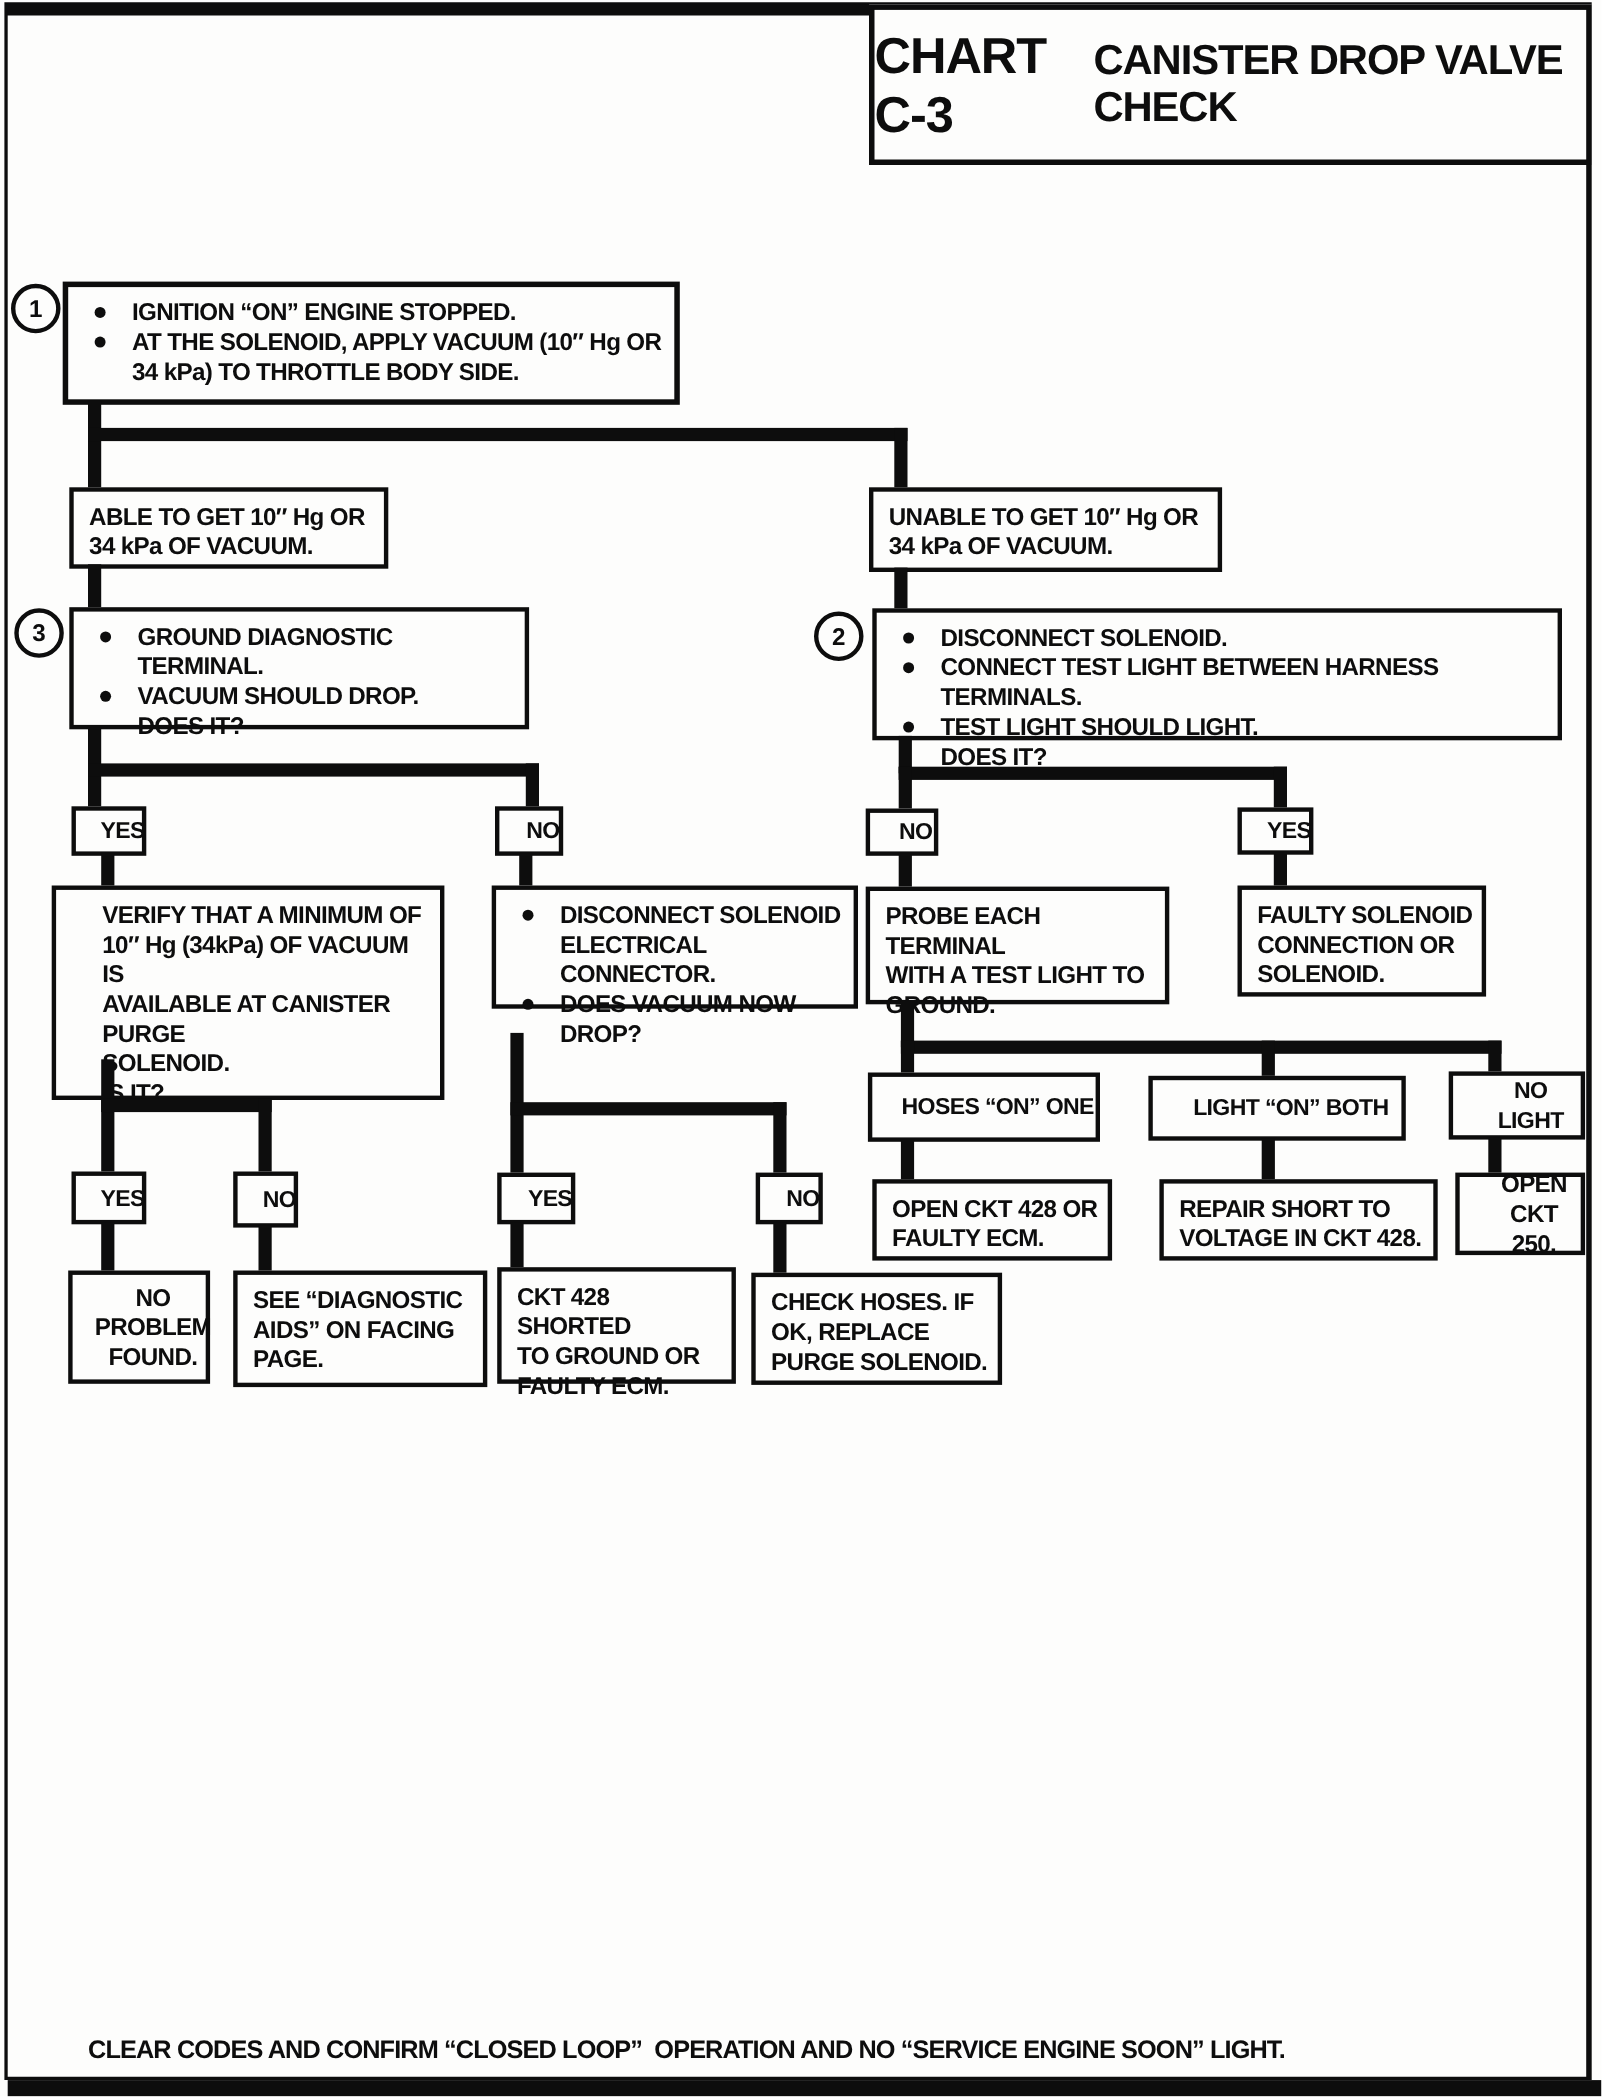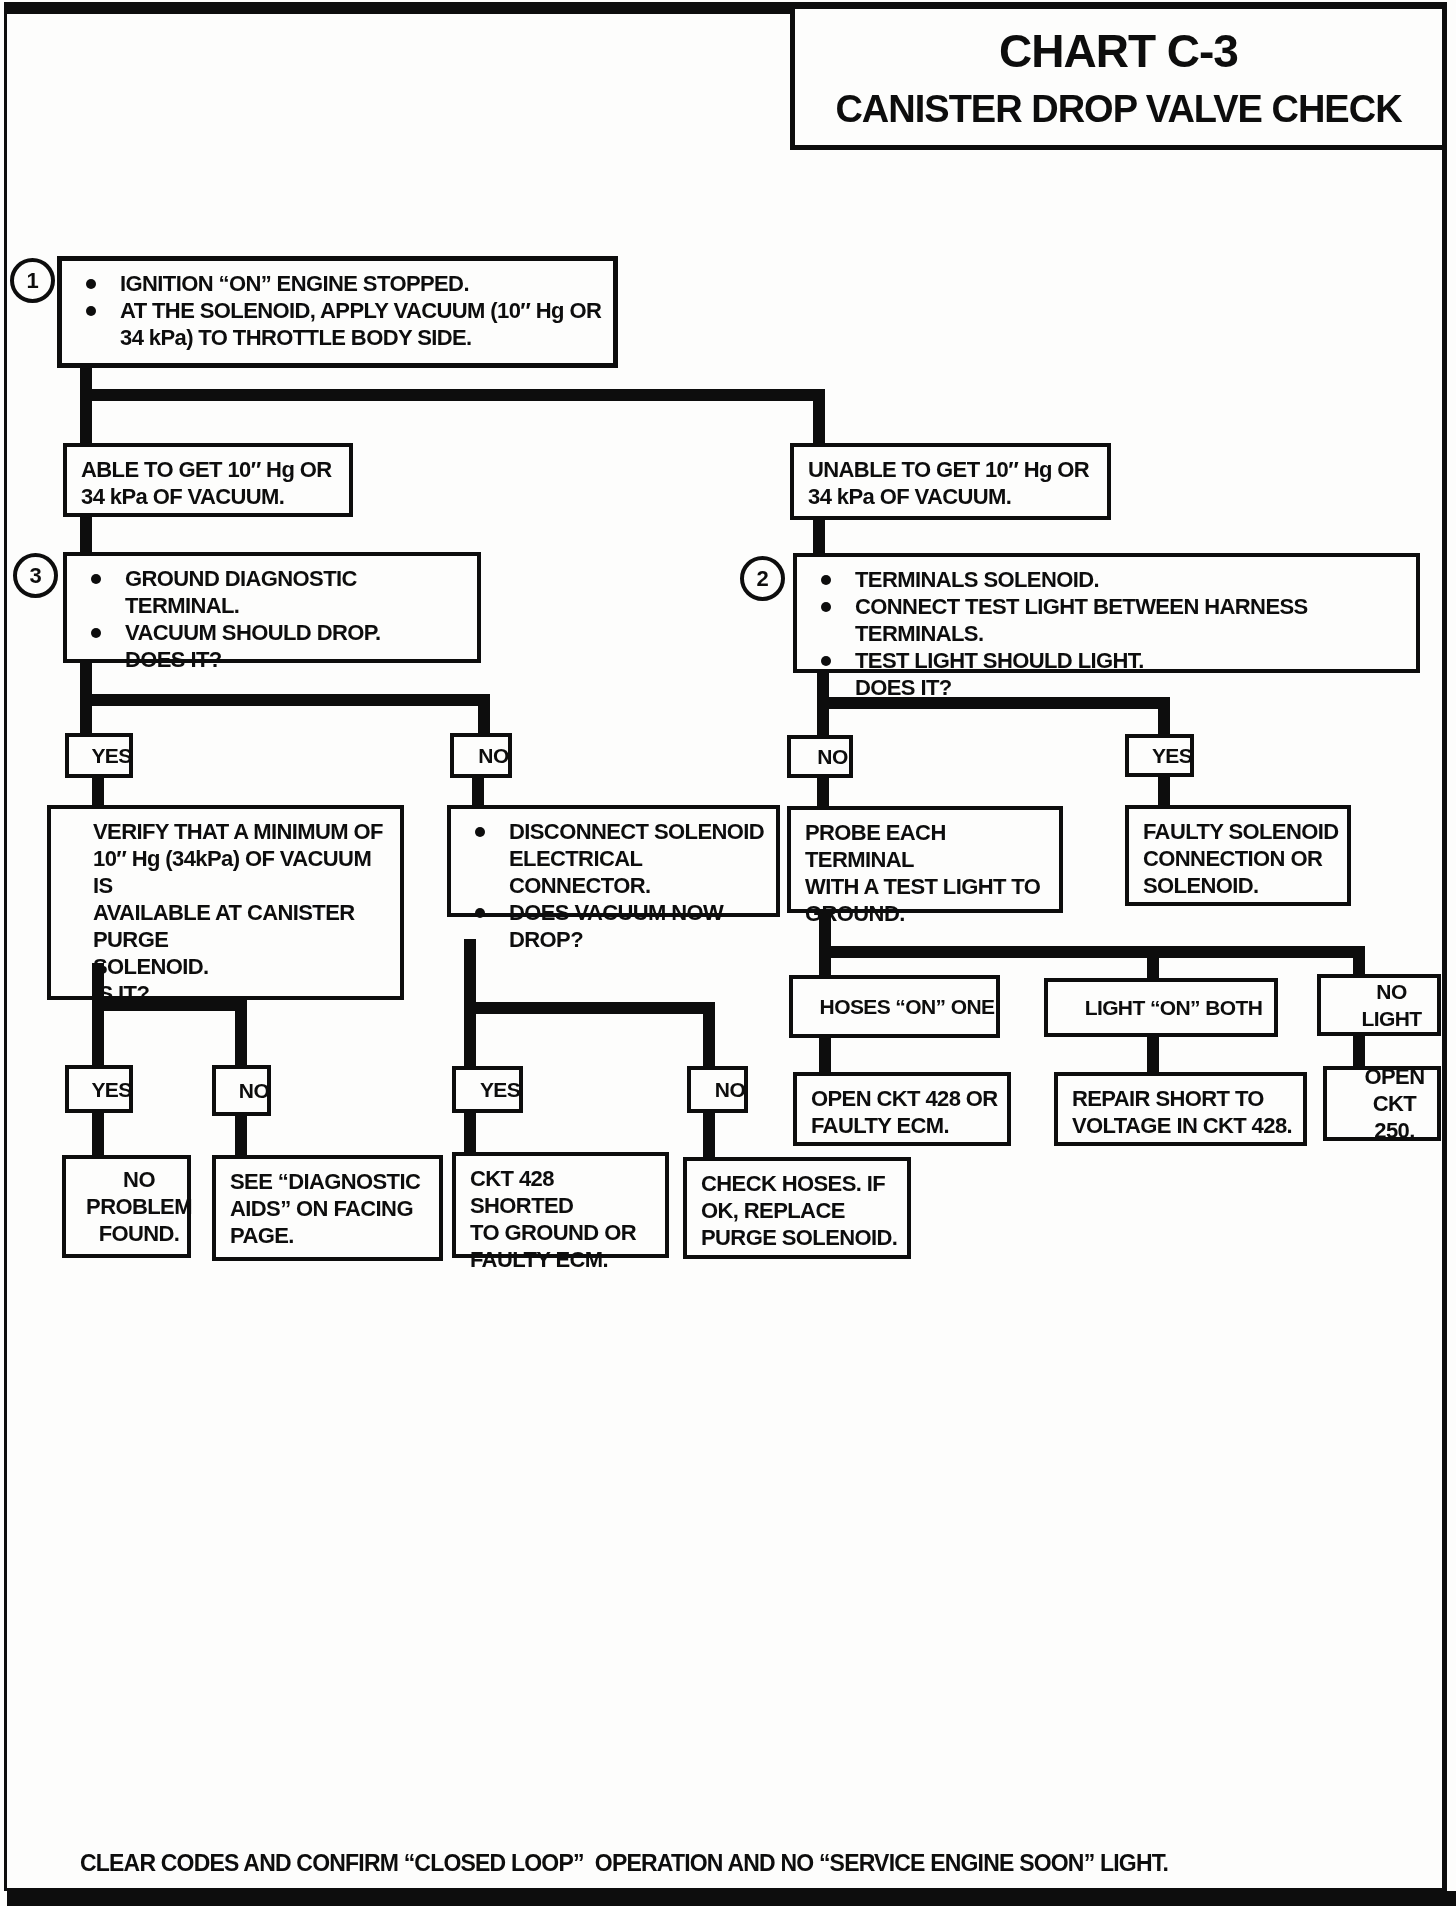--- a/index.html
+++ b/index.html
@@ -10,21 +10,21 @@
   }
   .page-frame{
     position:absolute;left:4px;top:2px;width:1443px;height:1889px;
     border:3px solid #0d0d0d;border-top-width:12px;border-right-width:5px;
     box-sizing:border-box;pointer-events:none;
   }
   .bottom-bar{position:absolute;left:7px;top:1891px;width:1449px;height:15px;background:#0d0d0d;}
   .title-box{
     position:absolute;left:790px;top:4px;width:657px;height:146px;
     border:5px solid #0d0d0d;box-sizing:border-box;background:#fdfdfc;
-    display:flex;flex-direction:column;align-items:center;justify-content:center;gap:10px;
+    display:flex;flex-direction:row;align-items:center;justify-content:center;gap:10px;
   }
   .title-line1{font-size:46px;letter-spacing:-1px;}
   .title-line2{font-size:38px;letter-spacing:-1px;}
   .box{
     position:absolute;border:4px solid #0d0d0d;background:#fdfdfc;
     box-sizing:border-box;font-size:22px;line-height:27px;letter-spacing:-0.6px;
   }
   .thick{border-width:5px;}
   .txt{white-space:pre-line;}
   .pad{padding:9px 8px 6px 14px;}
@@ -89,21 +89,21 @@
       <span class="dot"></span>
       <span class="txt">VACUUM SHOULD DROP.
 DOES IT?</span>
     </div>
   </div>
 
   <div class="badge" style="left:740px;top:556px;">2</div>
   <div class="box pad" style="left:793px;top:553px;width:627px;height:120px;">
     <div class="brow">
       <span class="dot"></span>
-      <span class="txt">TERMINALS SOLENOID.</span>
+      <span class="txt">DISCONNECT SOLENOID.</span>
     </div>
     <div class="brow">
       <span class="dot"></span>
       <span class="txt">CONNECT TEST LIGHT BETWEEN HARNESS TERMINALS.</span>
     </div>
     <div class="brow">
       <span class="dot"></span>
       <span class="txt">TEST LIGHT SHOULD LIGHT.
 DOES IT?</span>
     </div>

